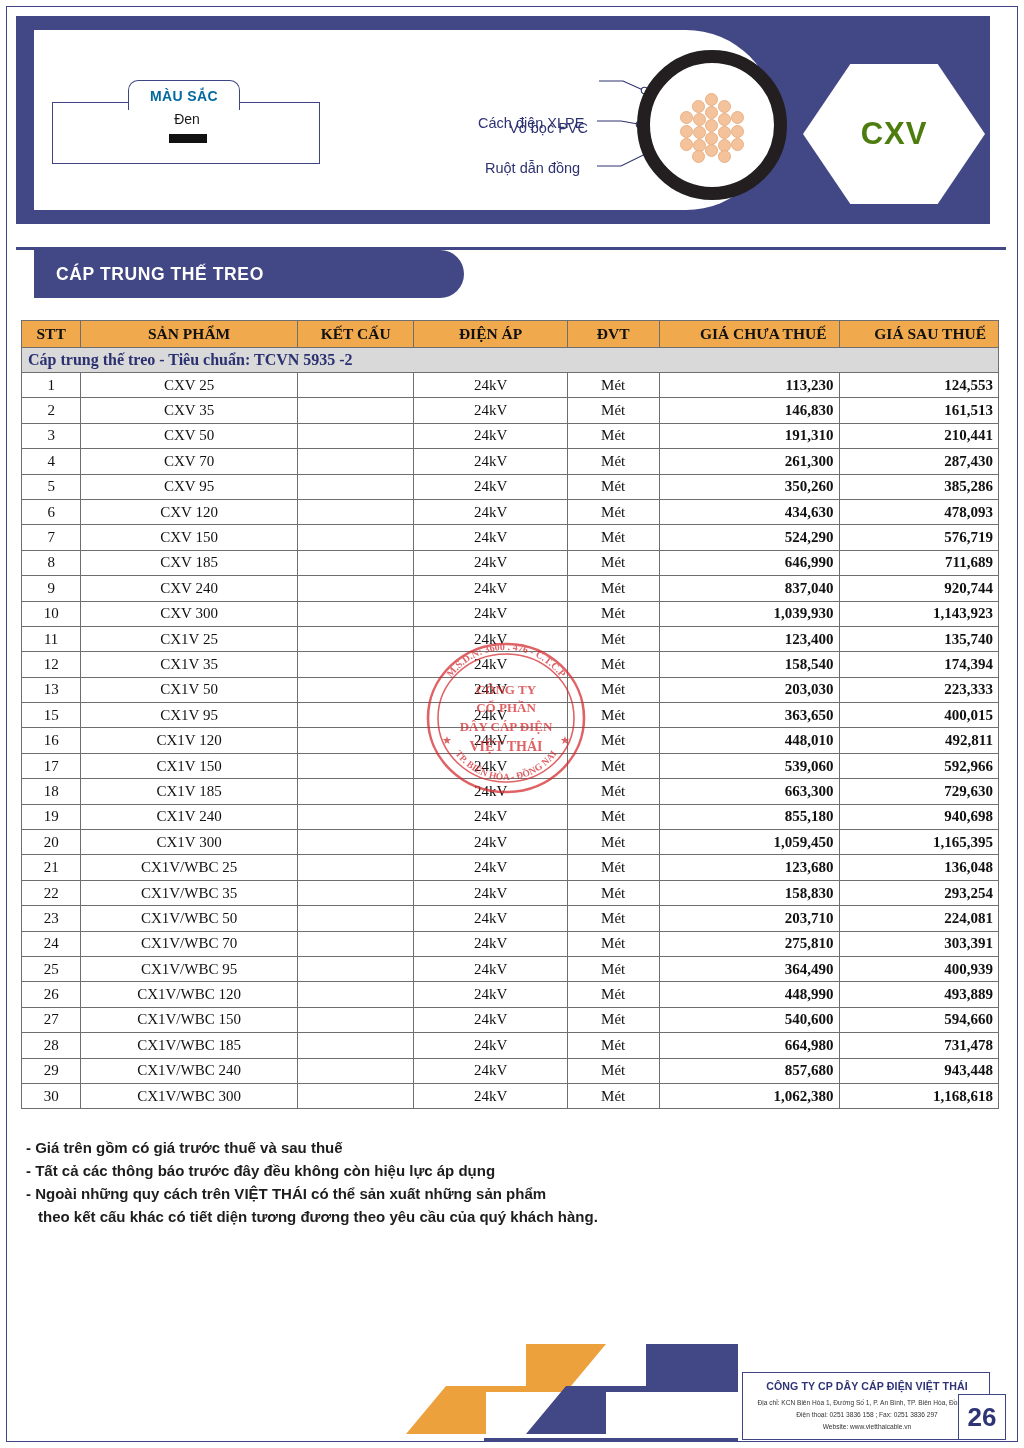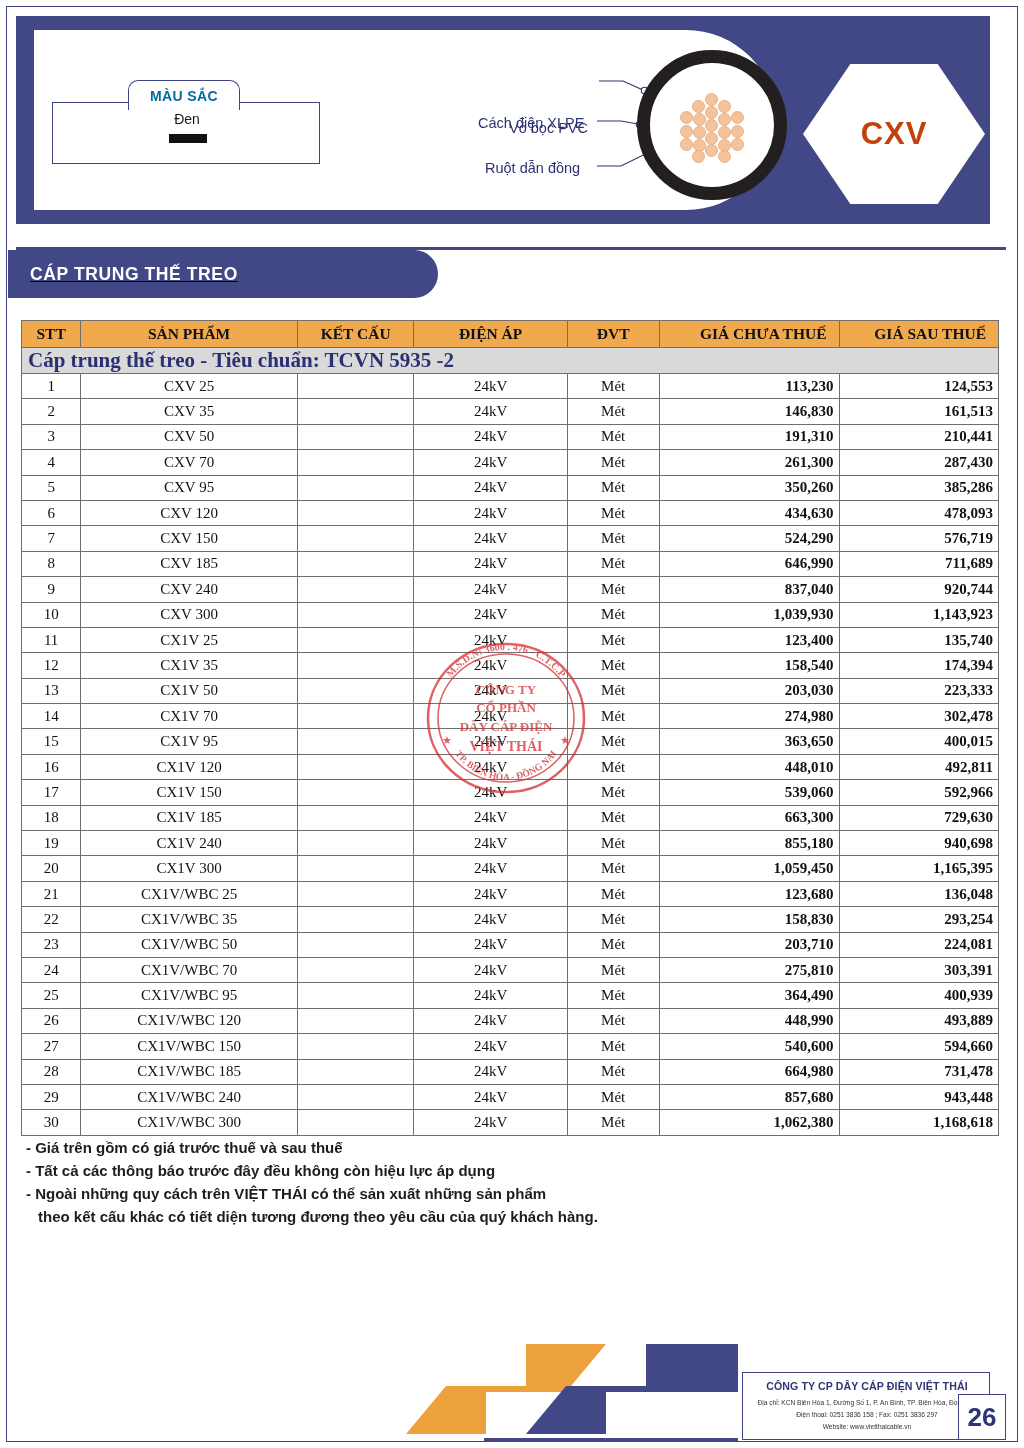--- a/index.html
+++ b/index.html
@@ -108,35 +108,35 @@
   
   .hex {
     position: absolute;
     left: 787px; top: 48px;
     width: 182px; height: 140px;
     background: #ffffff;
     clip-path: polygon(26% 0%, 74% 0%, 100% 50%, 74% 100%, 26% 100%, 0% 50%);
     display: flex; align-items: center; justify-content: center;
   }
   .hex span {
-    font-size: 31px; font-weight: bold; color: #c2410c; letter-spacing: 1px;
+    font-size: 31px; font-weight: bold; color: #4d7c0f; letter-spacing: 1px;
   }
 
   
   .banner-rule {
     position: absolute; left: 16px; top: 247px;
     width: 990px; height: 3px; background: #424785;
   }
   .banner {
     position: absolute;
-    left: 8px; top: 250px;
+    left: 34px; top: 250px;
     width: 430px; height: 48px;
     background: #424785;
     border-radius: 0 24px 24px 0;
-    display: flex; align-items: center; text-decoration: underline;
+    display: flex; align-items: center;
   }
   .banner span {
     color: #ffffff; font-size: 17.5px; font-weight: bold;
     letter-spacing: .6px; margin-left: 22px;
   }
 
   
   .tbl-wrap { position: absolute; left: 21px; top: 320px; width: 978px; }
   table { border-collapse: collapse; width: 978px; font-family: "Liberation Serif", serif; }
   th, td { border: 1px solid #6f6f6f; }
@@ -144,21 +144,21 @@
     background: #f0a94d;
     color: #111111;
     font-size: 15.5px; font-weight: bold;
     height: 27px; padding: 0 12px;
     text-align: center;
     white-space: nowrap;
   }
   .subhead td {
     background: #d9d9d9;
     color: #2b3170;
-    font-weight: bold; font-size: 21px;
+    font-weight: bold; font-size: 16px;
     height: 25px; padding: 0 6px;
     text-align: left;
   }
   tbody td { height: 25.4px; font-size: 15px; color: #111111; padding: 0 5px; }
   .c-stt { width: 58px; text-align: center; }
   .c-prod { width: 212px; text-align: center; }
   .c-struct { width: 114px; }
   .c-volt { width: 150px; text-align: center; }
   .c-unit { width: 90px; text-align: center; }
   .c-p1 { width: 176px; text-align: right; font-weight: bold; }
@@ -406,29 +406,20 @@
           <tr>
             <td class="c-stt">13</td>
             <td class="c-prod">CX1V 50</td>
             <td class="c-struct"></td>
             <td class="c-volt">24kV</td>
             <td class="c-unit">Mét</td>
             <td class="c-p1">203,030</td>
             <td class="c-p2">223,333</td>
           </tr>
           <tr>
-            <td class="c-stt">14</td>
-            <td class="c-prod">CX1V 70</td>
-            <td class="c-struct"></td>
-            <td class="c-volt">24kV</td>
-            <td class="c-unit">Mét</td>
-            <td class="c-p1">274,980</td>
-            <td class="c-p2">302,478</td>
-          </tr>
-          <tr>
             <td class="c-stt">15</td>
             <td class="c-prod">CX1V 95</td>
             <td class="c-struct"></td>
             <td class="c-volt">24kV</td>
             <td class="c-unit">Mét</td>
             <td class="c-p1">363,650</td>
             <td class="c-p2">400,015</td>
           </tr>
           <tr>
             <td class="c-stt">16</td>

